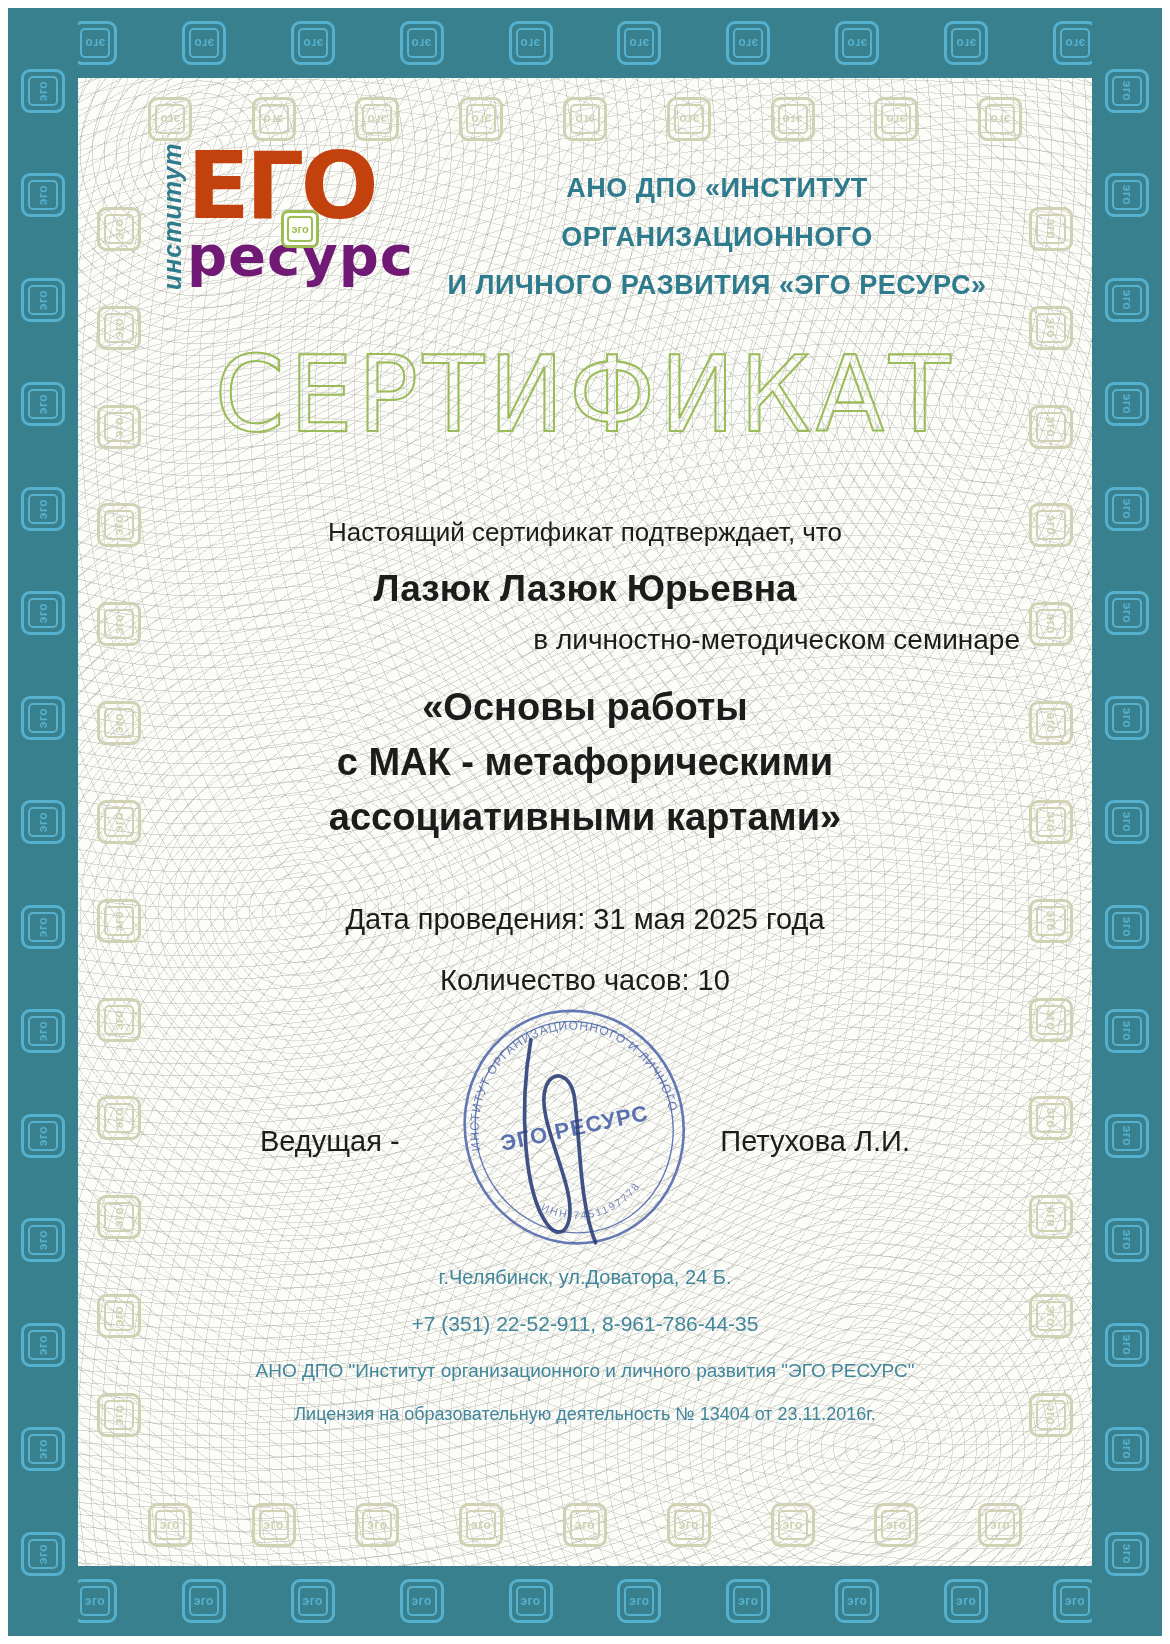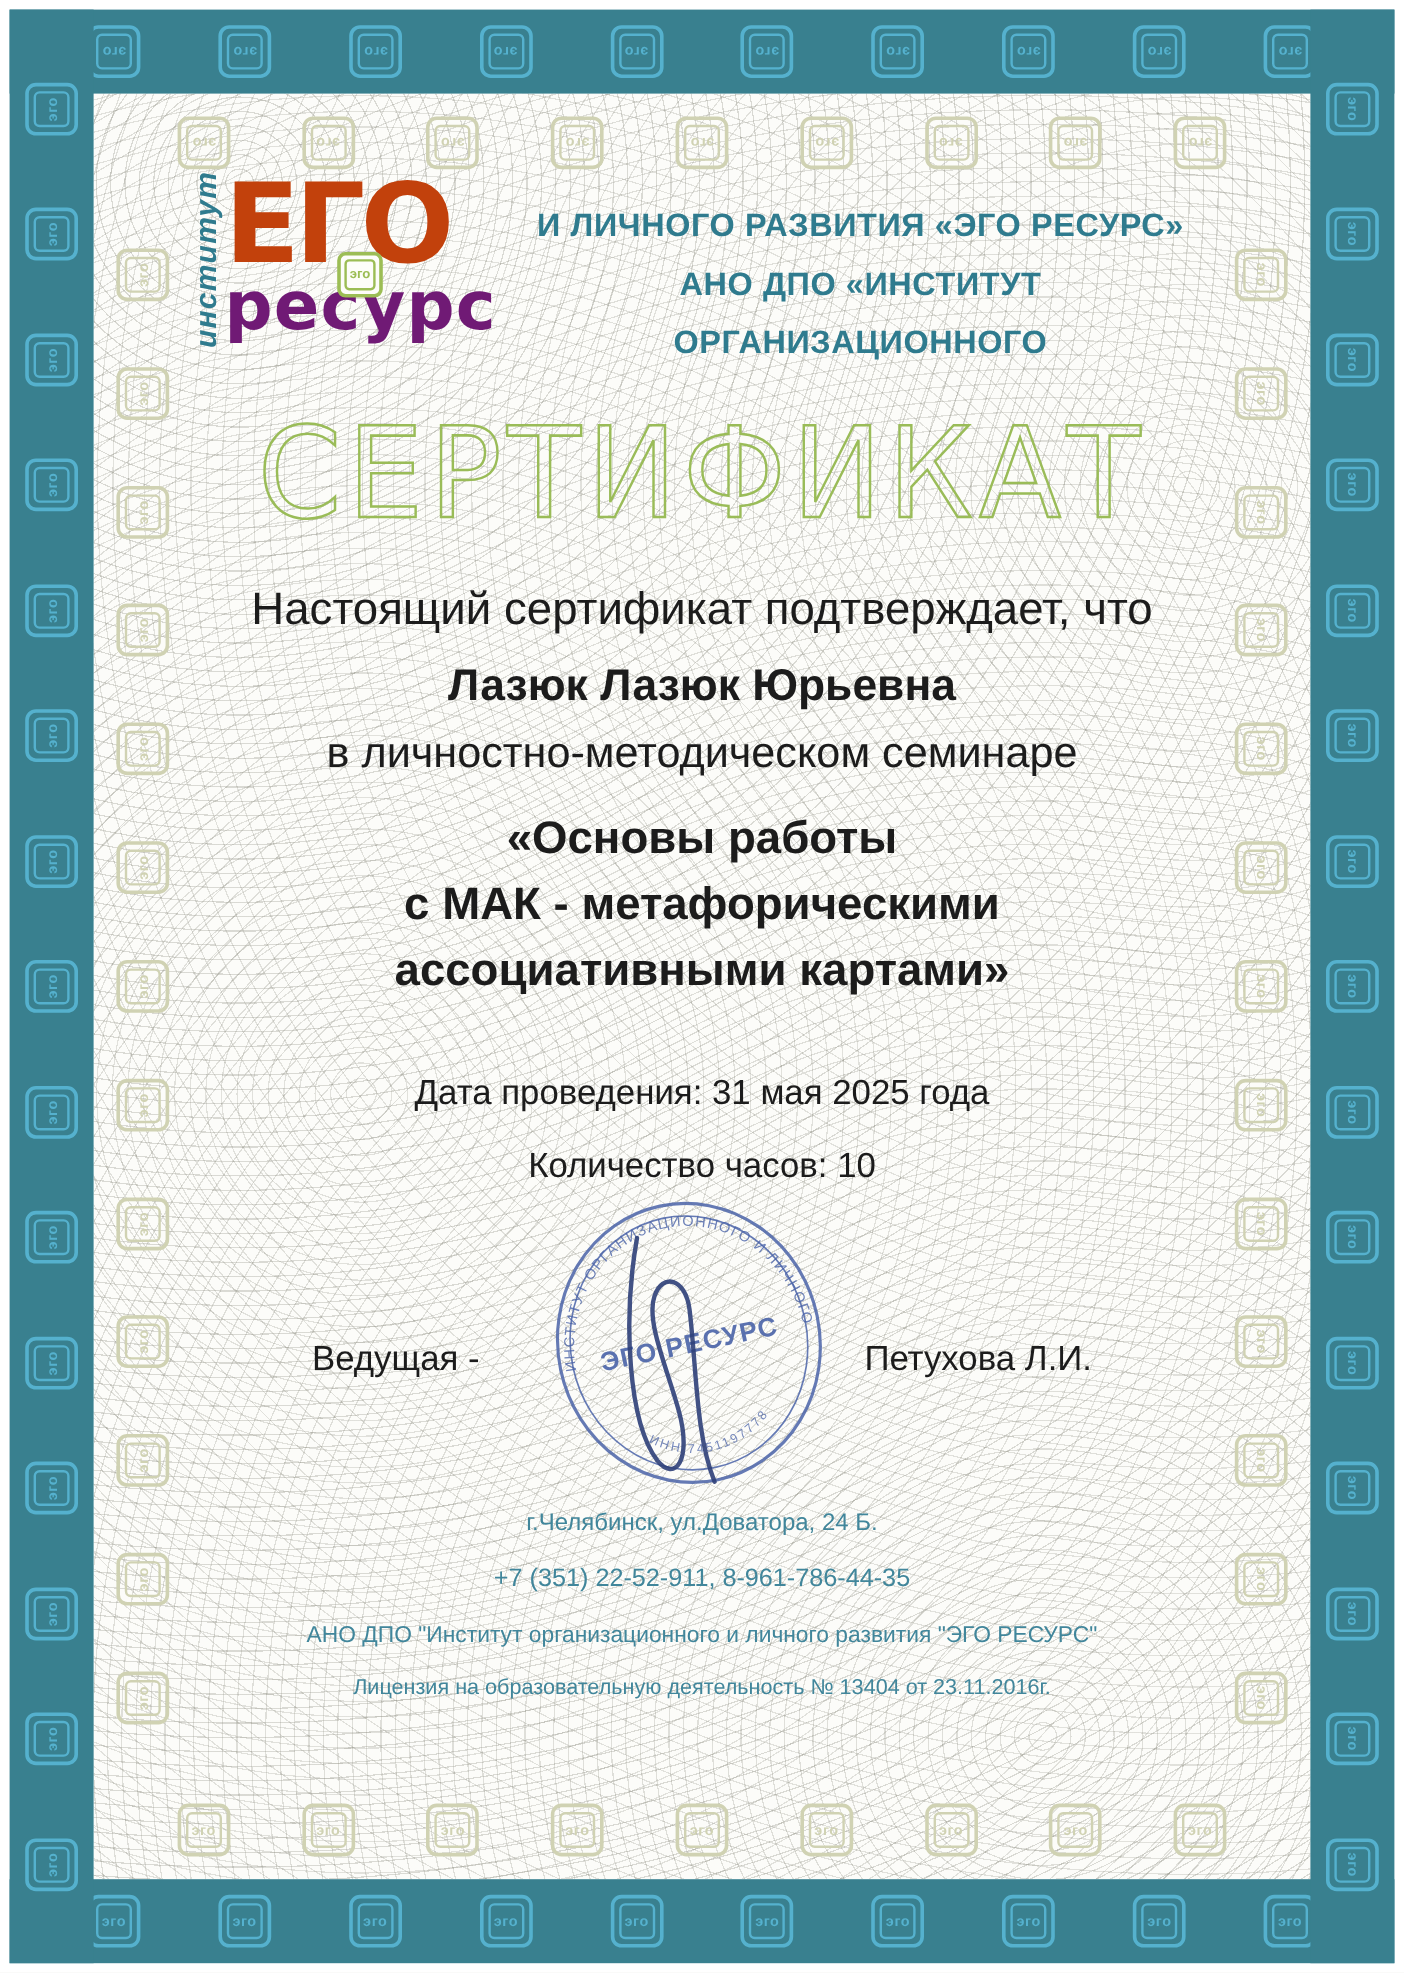--- a/index.html
+++ b/index.html
@@ -46,24 +46,24 @@
               left:94px;top:60px;background:#fdfdf9;display:flex;align-items:center;justify-content:center;box-sizing:border-box;}
   .logo-badge::before{content:"";position:absolute;inset:3px;border:2px solid #9cbd55;border-radius:4px;}
   .logo-badge span{font-size:11px;font-weight:700;color:#9cbd55;}
   .logo-resurs{font-family:"DejaVu Sans",sans-serif;font-size:56px;font-weight:700;color:#701a75;
                line-height:1;letter-spacing:1px;margin-top:4px;}
   .org-header{flex:1;color:#2f7b8e;font-weight:700;font-size:27px;line-height:1.8;padding-top:14px;
               letter-spacing:.5px;}
   .cert-title{font-family:"DejaVu Sans",sans-serif;font-size:100px;letter-spacing:5px;margin-top:26px;
               color:transparent;-webkit-text-stroke:2px #9abc58;transform:scaleY(1.05);}
   @supports not (-webkit-text-stroke: 1px #000) {.cert-title{color:#9abc58;}}
-  .line-confirm{font-size:38px;margin-top:34px;}
+  .line-confirm{font-size:26px;margin-top:64px;}
   .line-name{font-size:37px;font-weight:700;margin-top:20px;}
   .line-part1{font-size:28px;margin-top:46px;}
-  .line-part2{font-size:36px;margin-top:14px;}
+  .line-part2{font-size:28px;margin-top:14px;text-align:right;}
   .seminar{font-size:38px;font-weight:700;line-height:1.45;margin-top:24px;}
   .line-date{font-size:29px;margin-top:58px;}
   .line-hours{font-size:29px;margin-top:28px;}
   .sign-row{position:relative;height:252px;margin-top:18px;display:flex;align-items:center;
             justify-content:space-between;padding:0 110px;font-size:29px;gap:22px;}
   .stamp-wrap{position:absolute;left:50%;top:-14px;transform:translateX(-54%) rotate(-12deg);}
   .footer{color:#41869b;line-height:1;}
   .footer div{margin-top:0;}
   .f1{font-size:20px;}
   .f2{font-size:21px;margin-top:26px !important;}
@@ -384,22 +384,22 @@
         <div class="logo-vertical">институт</div>
         <div class="logo-main">
           <div class="logo-ego">ЕГО</div>
           <div class="logo-badge">
             <span>эго</span>
           </div>
           <div class="logo-resurs">ресурс</div>
         </div>
       </div>
       <div class="org-header">
+        <div>АНО ДПО «ИНСТИТУТ ОРГАНИЗАЦИОННОГО</div>
         <div>И ЛИЧНОГО РАЗВИТИЯ «ЭГО РЕСУРС»</div>
-        <div>АНО ДПО «ИНСТИТУТ ОРГАНИЗАЦИОННОГО</div>
       </div>
     </div>
 
     <div class="cert-title">СЕРТИФИКАТ</div>
 
     <div class="line-confirm">Настоящий сертификат подтверждает, что</div>
     <div class="line-name">Лазюк Лазюк Юрьевна</div>
     <div class="line-part2">в личностно-методическом семинаре</div>
 
     <div class="seminar">

